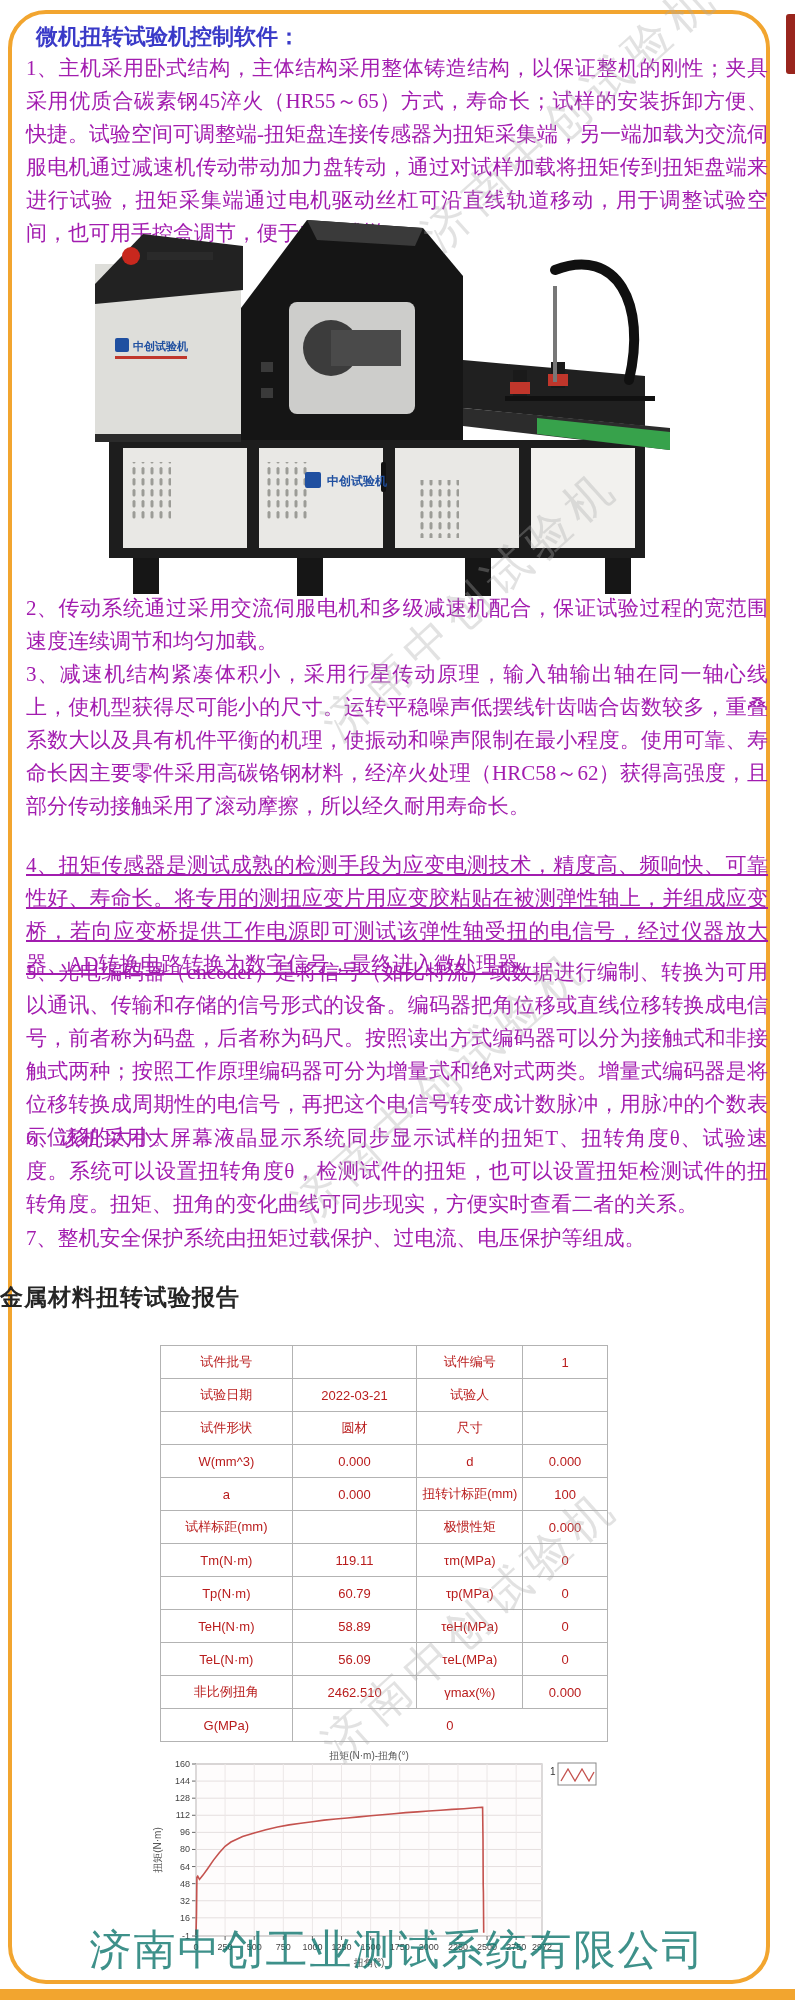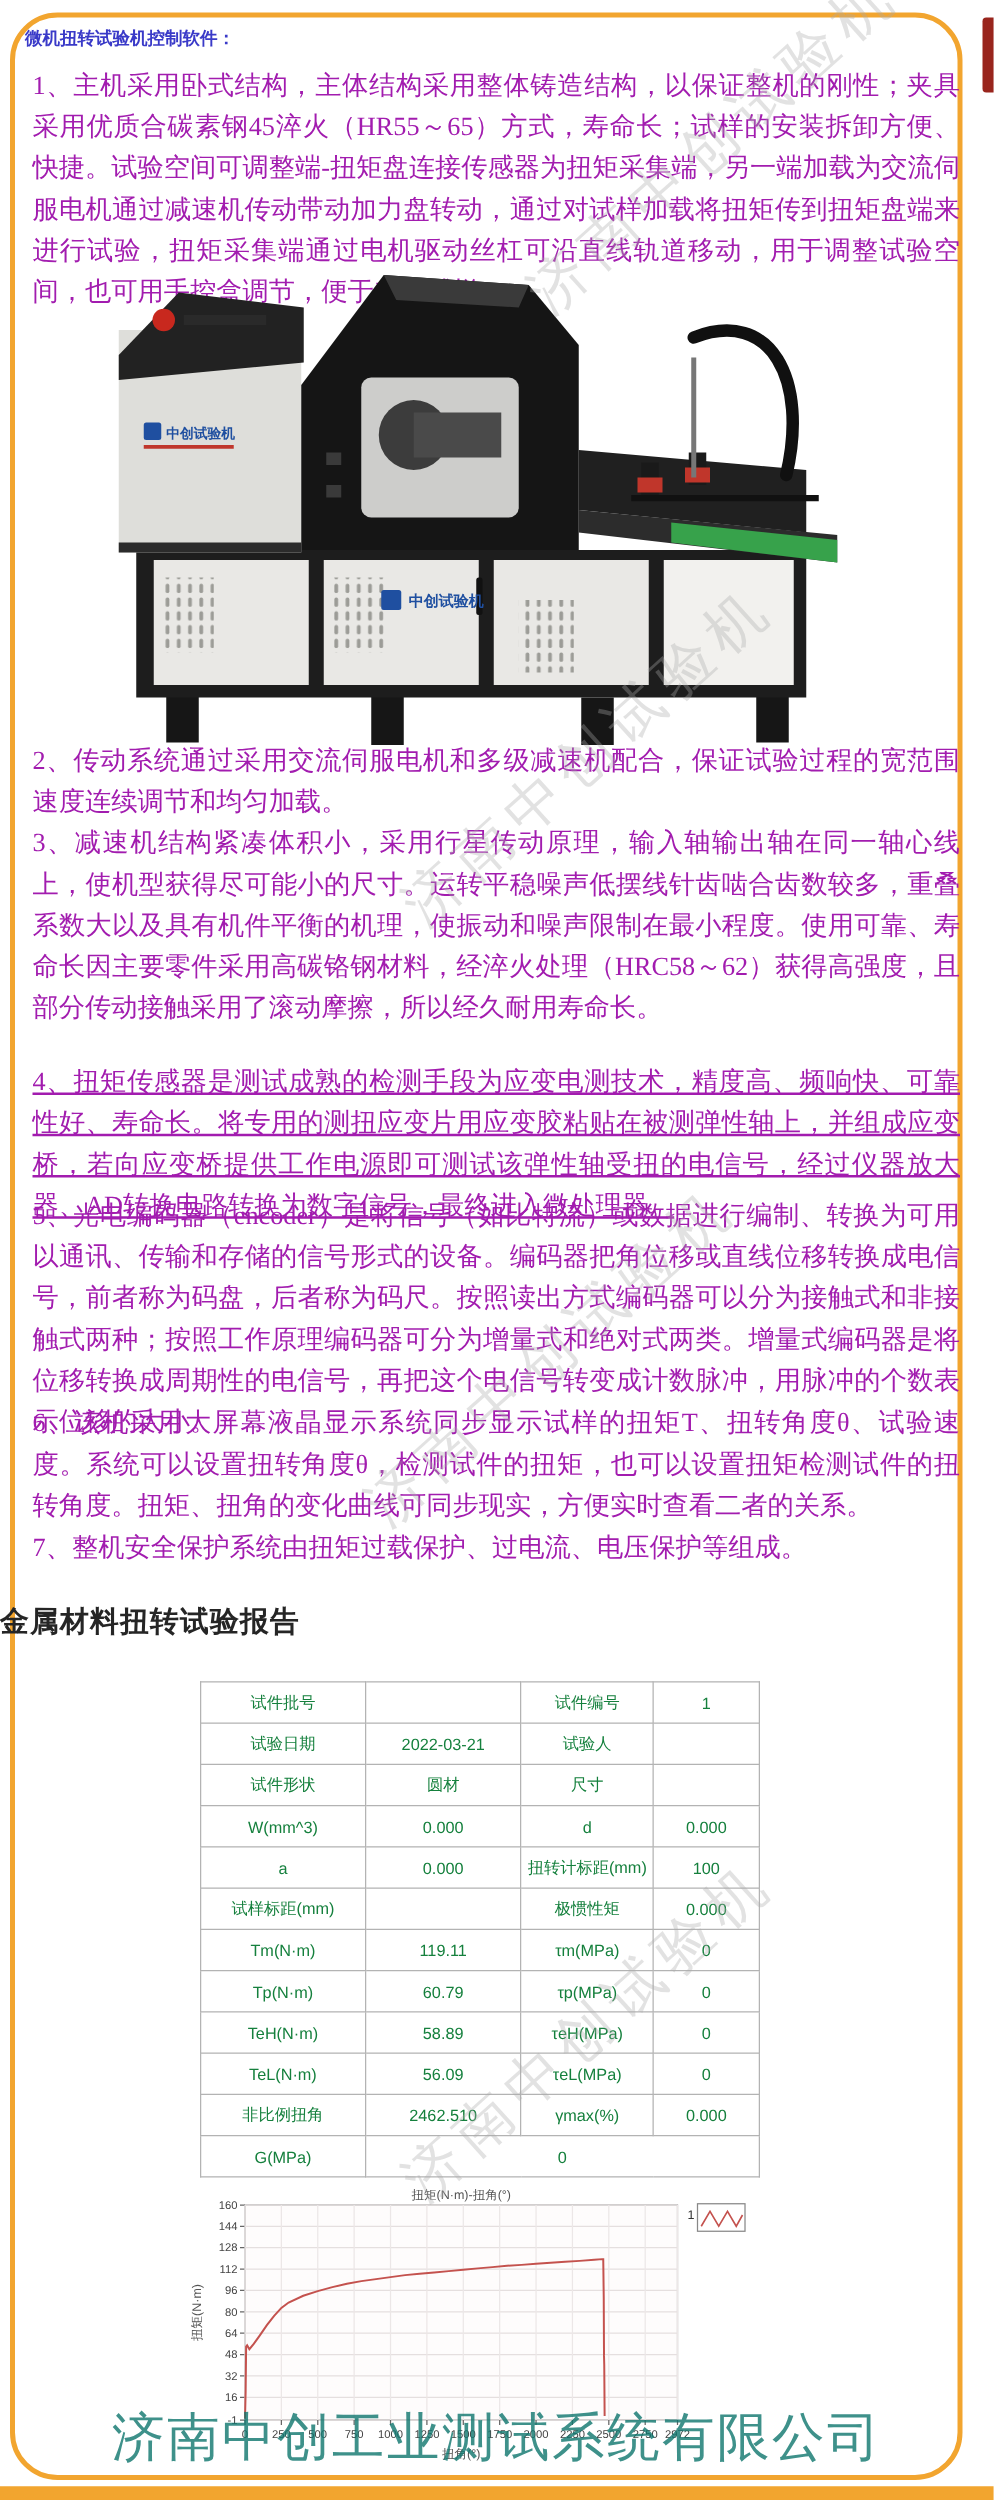--- a/index.html
+++ b/index.html
@@ -13,43 +13,43 @@
   }
   .bottom-bar{
     position:absolute;left:0;top:1989px;width:795px;height:11px;background:#F2A52F;z-index:6;
   }
   .corner-red{
     position:absolute;right:0;top:14px;width:9px;height:60px;background:#99251d;
     border-radius:3px 0 0 3px;z-index:2;
   }
   .content{position:absolute;left:0;top:0;width:795px;z-index:1;}
   .doc-title{
-    position:absolute;left:20px;top:22px;width:740px;
-    color:#3a3ac8;font-size:14px;font-weight:bold;
+    position:absolute;left:36px;top:22px;width:740px;
+    color:#3a3ac8;font-size:22px;font-weight:bold;
     font-family:"Liberation Serif",serif;
   }
   .para{
     position:absolute;left:26px;width:742px;margin:0;
     font-family:"Liberation Serif",serif;font-size:21px;line-height:33px;
     color:#a21caf;text-align:justify;
   }
   #p1{top:52px;}  #p2{top:592px;} #p3{top:658px;} #p4{top:849px;text-decoration:underline;}
   #p5{top:956px;} #p6{top:1122px;} #p7{top:1222px;}
   .machine-fig{position:absolute;left:85px;top:212px;width:585px;height:385px;}
   .report-title{
     position:absolute;left:0;top:1282px;width:795px;
     font-size:23px;font-weight:bold;color:#252525;letter-spacing:1px;
   }
   .report-table{
     position:absolute;left:160px;top:1345px;width:448px;
     border-collapse:collapse;background:#fff;
   }
   .report-table td{
     border:1px solid #b3b3b3;height:32px;text-align:center;
-    font-size:13px;color:#15803d;padding:0 2px;
+    font-size:13px;color:#b91c1c;padding:0 2px;
   }
   .chart-wrap{position:absolute;left:150px;top:1750px;width:500px;height:232px;}
   .wm-diag{
     position:absolute;white-space:nowrap;color:rgba(170,170,170,0.34);
     font-size:46px;letter-spacing:8px;font-family:"Liberation Serif",serif;
     transform:rotate(-42deg);transform-origin:left center;z-index:4;pointer-events:none;
   }
   .wm-bottom{
     position:absolute;left:0;top:1922px;width:795px;text-align:center;
     font-size:42px;color:#0f766e;opacity:0.8;letter-spacing:2px;z-index:5;

